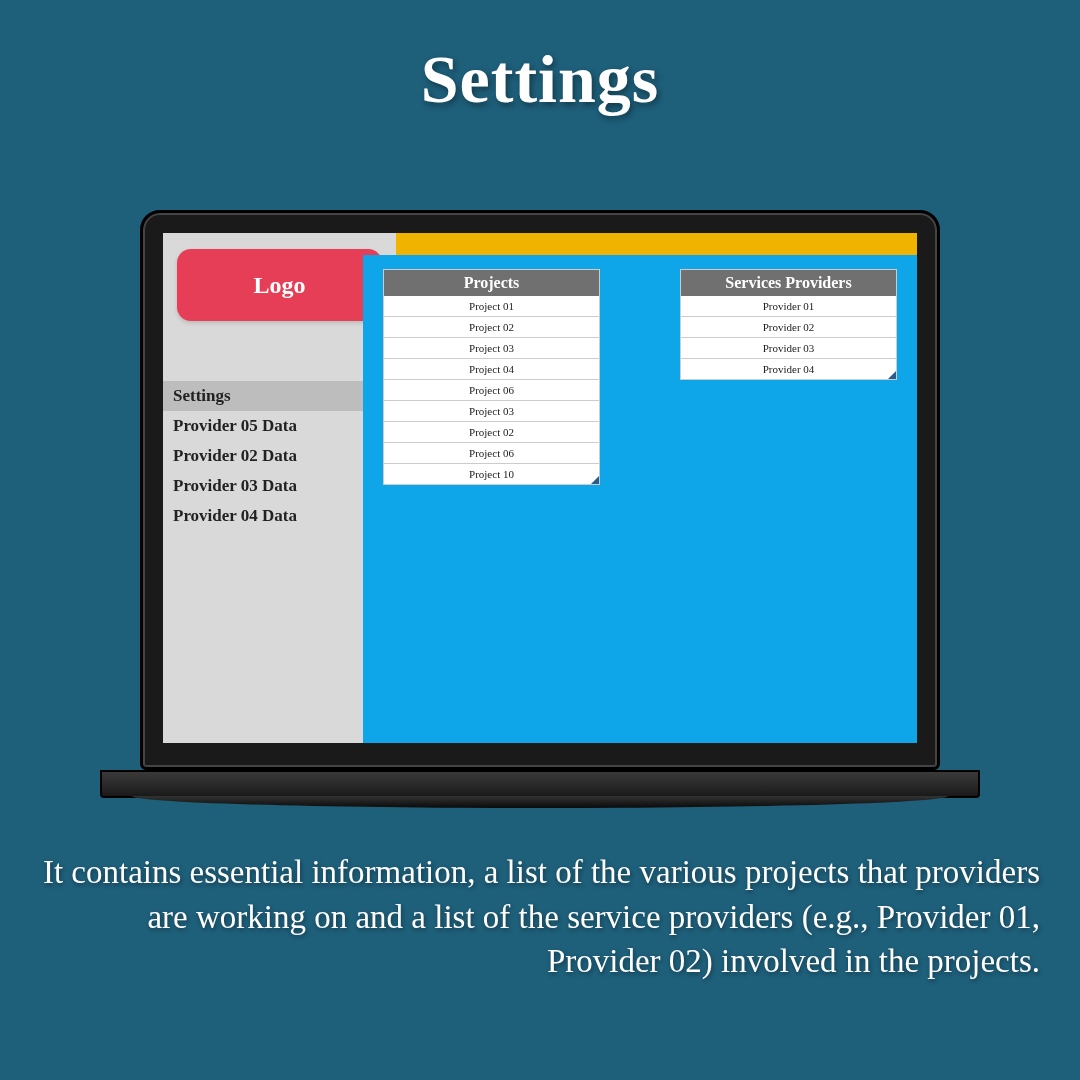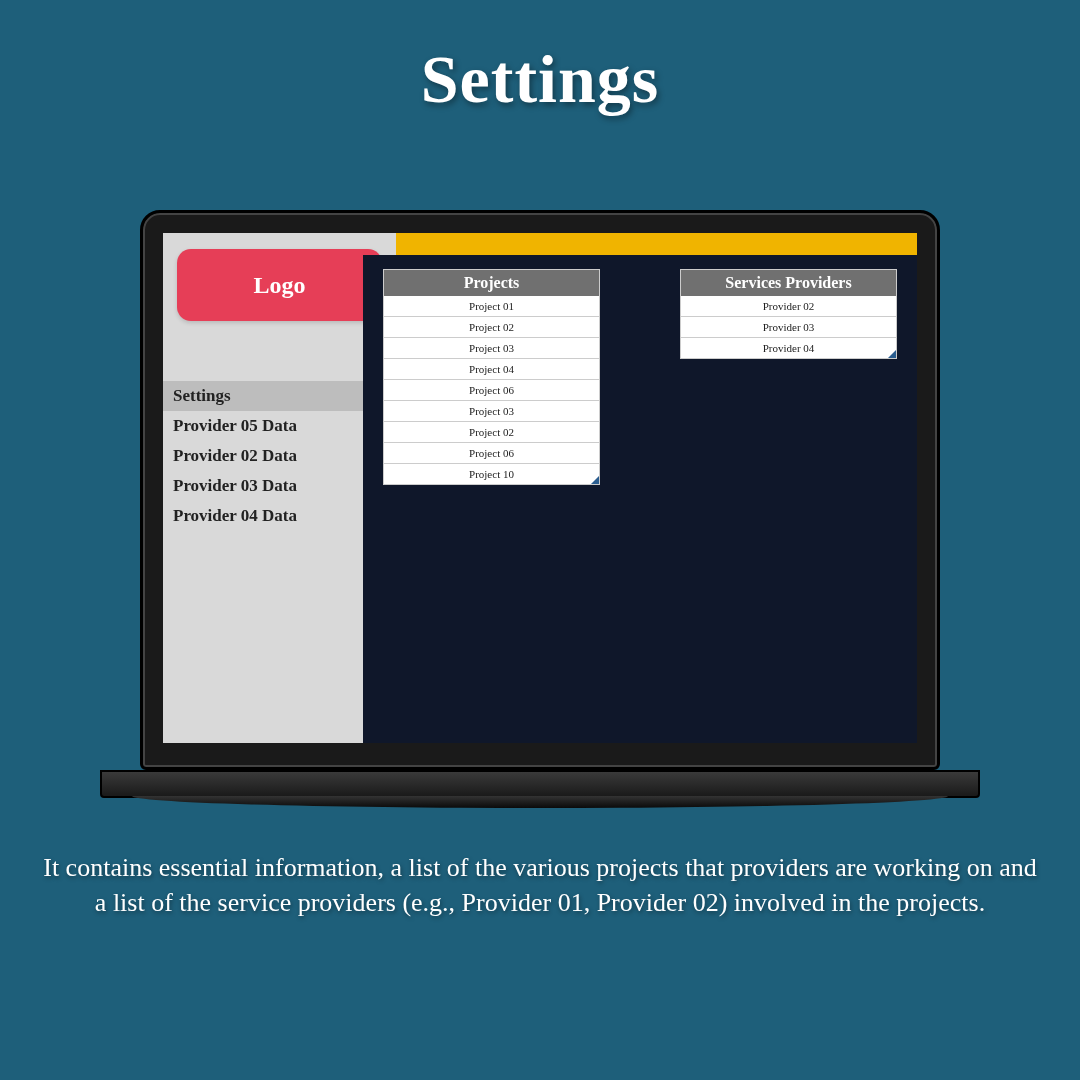--- a/index.html
+++ b/index.html
@@ -101,21 +101,21 @@
   }
   .nav-item.active {
     background: #bdbdbd;
   }
   .content {
     position: absolute;
     left: 200px;
     right: 0;
     top: 22px;
     bottom: 0;
-    background: #0f172a;
+    background: #0ea5e9;
     padding: 14px 20px;
     display: flex;
     gap: 80px;
     align-items: flex-start;
   }
   .list-table {
     width: 220px;
     border: 1px solid #ccc;
     border-bottom: none;
   }
@@ -146,22 +146,22 @@
     border-style: solid;
     border-width: 0 0 8px 8px;
     border-color: transparent transparent #2a5d8f transparent;
   }
   .description {
     position: absolute;
     left: 40px;
     right: 40px;
     top: 850px;
     color: #fff;
-    font-size: 26px;
-    text-align: center;
+    font-size: 33px;
+    text-align: right;
     line-height: 1.35;
     text-shadow: 1px 2px 4px rgba(0,0,0,0.4);
     font-weight: 500;
   }
 </style>
 </head>
 <body>
 
 <h1 class="page-title">Settings</h1>
 
@@ -192,20 +192,21 @@
           <div class="list-cell">Project 04</div>
           <div class="list-cell">Project 06</div>
           <div class="list-cell">Project 03</div>
           <div class="list-cell">Project 02</div>
           <div class="list-cell">Project 06</div>
           <div class="list-cell">Project 10</div>
         </div>
 
         <div class="list-table resizable">
           <div class="list-header">Services Providers</div>
+          <div class="list-cell">Provider 01</div>
           <div class="list-cell">Provider 02</div>
           <div class="list-cell">Provider 03</div>
           <div class="list-cell">Provider 04</div>
         </div>
 
       </div>
 
     </div>
   </div>
   <div class="laptop-base"></div>

